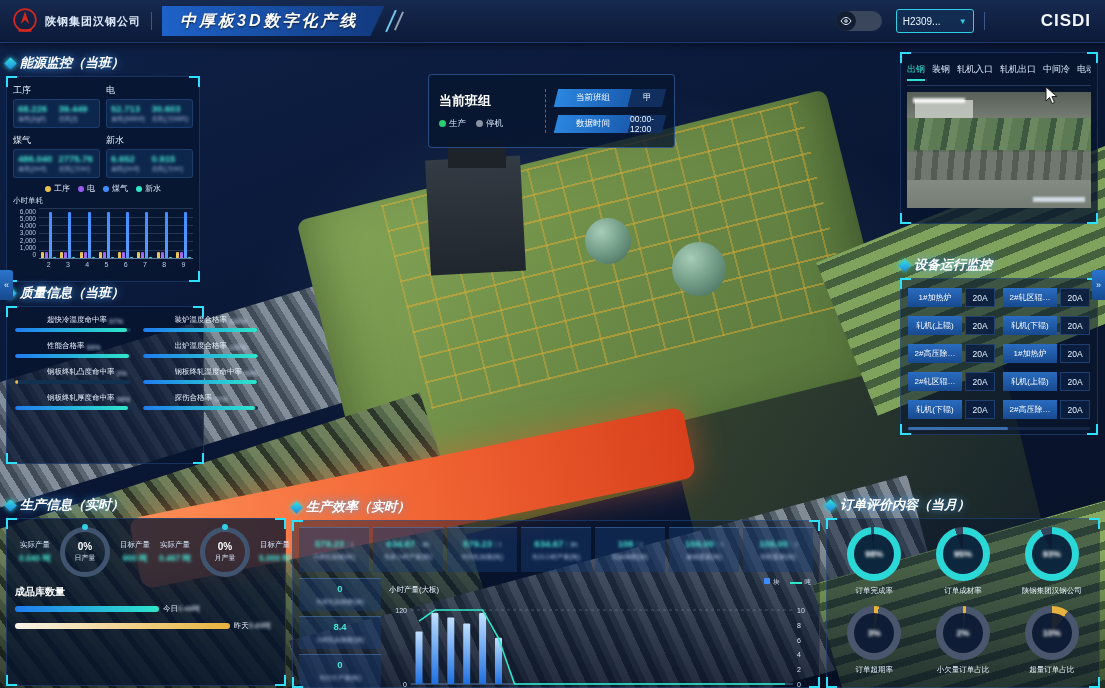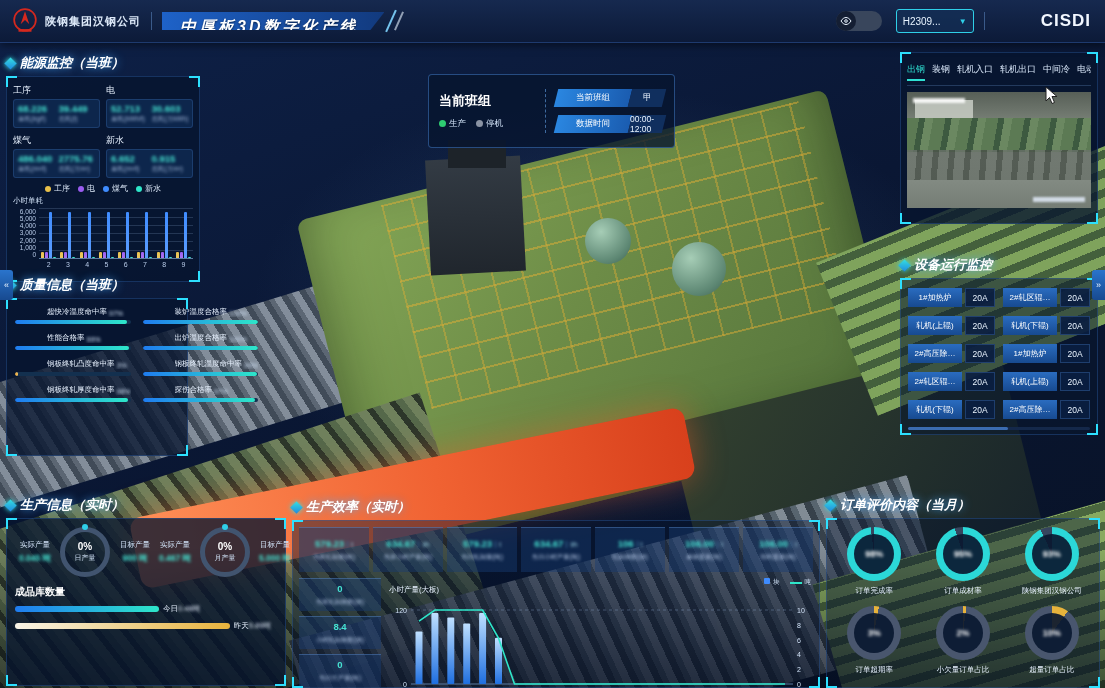--- a/index.html
+++ b/index.html
@@ -37,21 +37,21 @@
     background:repeating-linear-gradient(0deg,#7fa35c 0 10px,#44603c 10px 18px);}
   .pipesBR{left:835px;top:535px;width:330px;height:210px;transform:rotate(-16deg);
     background:repeating-linear-gradient(0deg,#88aa60 0 11px,#4a663e 11px 19px);}
   .vignette{left:0;bottom:0;width:100%;height:140px;background:linear-gradient(transparent,rgba(2,6,14,.55));}
   
   header{position:absolute;z-index:6;left:0;top:0;width:100%;height:42px;display:flex;align-items:center;
     background:linear-gradient(180deg,#16294f,#0c1a38);border-bottom:1px solid #1e3a6e;box-shadow:0 2px 8px rgba(0,0,0,.5);}
   .logoMark{width:26px;height:26px;margin:0 7px 0 12px;flex:none;}
   .company{font-size:11px;font-weight:bold;color:#dce8f8;letter-spacing:1px;white-space:nowrap;}
   .hdiv{width:1px;height:18px;background:#3a5a8a;margin:0 10px;flex:none;}
-  .banner{height:18px;line-height:30px;padding:0 26px 0 18px;background:linear-gradient(90deg,#1e62c8,#123a7e);
+  .banner{height:30px;line-height:30px;padding:0 26px 0 18px;background:linear-gradient(90deg,#1e62c8,#123a7e);
     clip-path:polygon(0 0,100% 0,calc(100% - 14px) 100%,0 100%);
     font-size:16px;font-weight:bold;font-style:italic;letter-spacing:3px;color:#fff;
     text-shadow:0 1px 2px rgba(0,0,0,.6);white-space:nowrap;}
   .slash{width:2px;height:24px;background:#7fd4ff;transform:rotate(24deg);margin-left:6px;flex:none;opacity:.9;}
   .slash.s2{background:#e8f4ff;height:20px;opacity:.6;}
   .spacer{flex:1;}
   .toggle{width:46px;height:20px;border-radius:10px;background:#39465c;display:flex;align-items:center;flex:none;cursor:pointer;}
   .knob{width:20px;height:20px;border-radius:50%;background:#141e33;display:flex;align-items:center;justify-content:center;}
   .dropdown{margin-left:14px;width:64px;height:22px;border:1px solid #2fd0e8;border-radius:3px;background:rgba(20,50,90,.6);
     display:flex;align-items:center;justify-content:space-between;padding:0 6px;font-size:10px;color:#e8f4ff;cursor:pointer;flex:none;}
@@ -85,21 +85,21 @@
   .e-ylab{font-size:7.5px;color:#cfe0f5;margin:1px 0 2px;}
   .e-chartrow{display:flex;}
   .e-yticks{width:26px;height:50px;display:flex;flex-direction:column;justify-content:space-between;
     font-size:6.5px;color:#b8cbe8;text-align:right;padding-right:3px;box-sizing:border-box;}
   .e-plot{position:relative;flex:1;height:50px;border-bottom:1px solid #5a7aa0;display:flex;justify-content:space-around;align-items:flex-end;
     background:repeating-linear-gradient(to top,transparent 0 7.3px,rgba(140,170,210,.22) 7.3px 8.3px);}
   .e-group{display:flex;align-items:flex-end;gap:1px;height:100%;}
   .e-bar{width:3px;border-radius:1px 1px 0 0;}
   .e-xticks{margin-left:26px;display:flex;justify-content:space-around;font-size:7px;color:#b8cbe8;margin-top:2px;}
   
-  #quality{left:6px;top:276px;width:182px;height:166px;}
+  #quality{left:6px;top:284px;width:198px;height:166px;}
   #quality .box{height:144px;padding:8px 8px 4px;}
   .q-grid{display:grid;grid-template-columns:1fr 1fr;gap:9px 12px;}
   .q-label{display:flex;justify-content:flex-start;align-items:flex-end;font-size:7.5px;color:#e8f2ff;white-space:nowrap;overflow:hidden;margin-left:32px;}
   .q-pct{font-size:7px;color:#cfe0f5;margin-left:2px;}
   .q-track{margin-top:3px;height:4px;background:#13304f;border-radius:2px;overflow:hidden;}
   .q-fill{height:100%;border-radius:2px;background:linear-gradient(90deg,#1f7cf0,#2ee6c9);}
   .q-fill.orange{background:linear-gradient(90deg,#e8a43c,#f0c060);}
   
   .sidetab{position:absolute;z-index:5;width:13px;height:30px;background:linear-gradient(180deg,#2a74cc,#174a90);
     color:#eaf4ff;font-size:9px;display:flex;align-items:center;justify-content:center;cursor:pointer;border-radius:0 3px 3px 0;}

